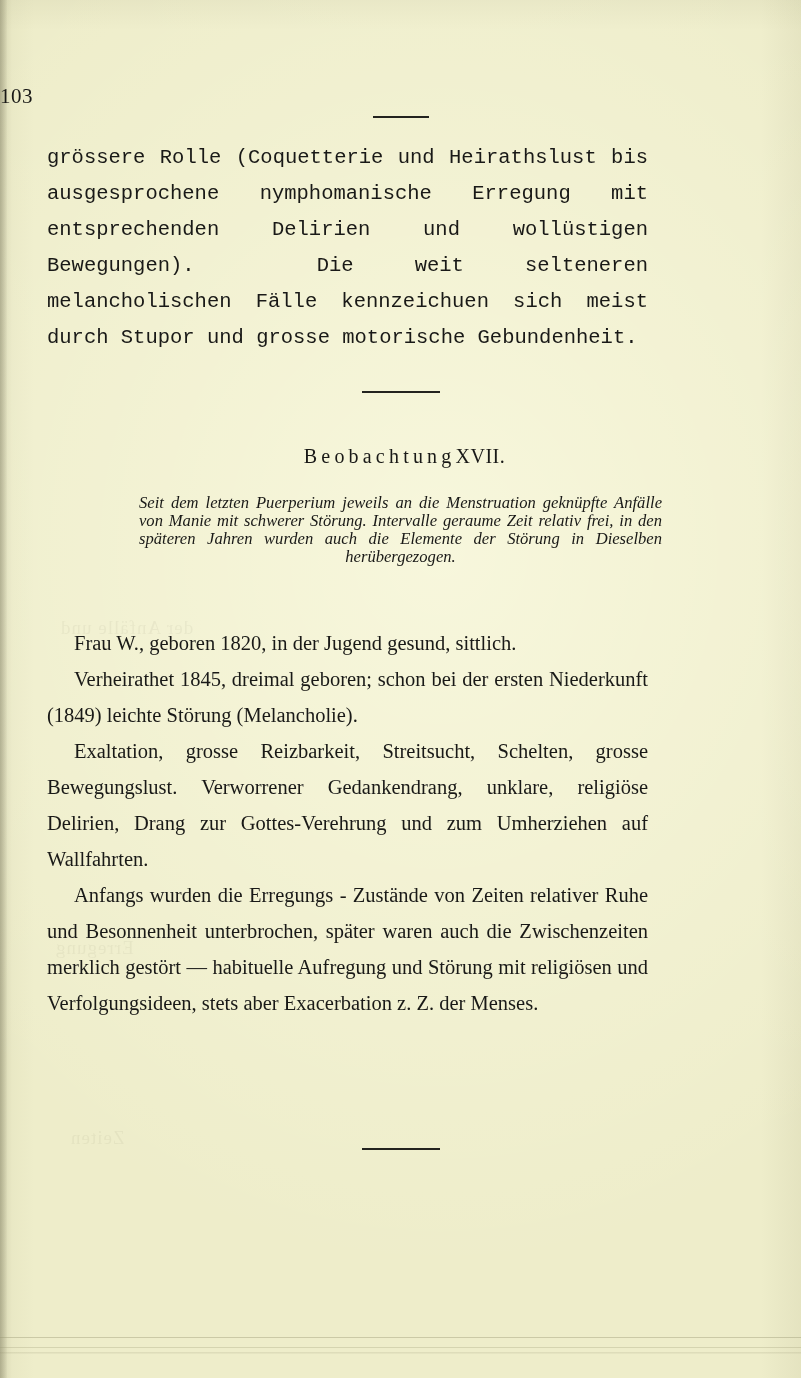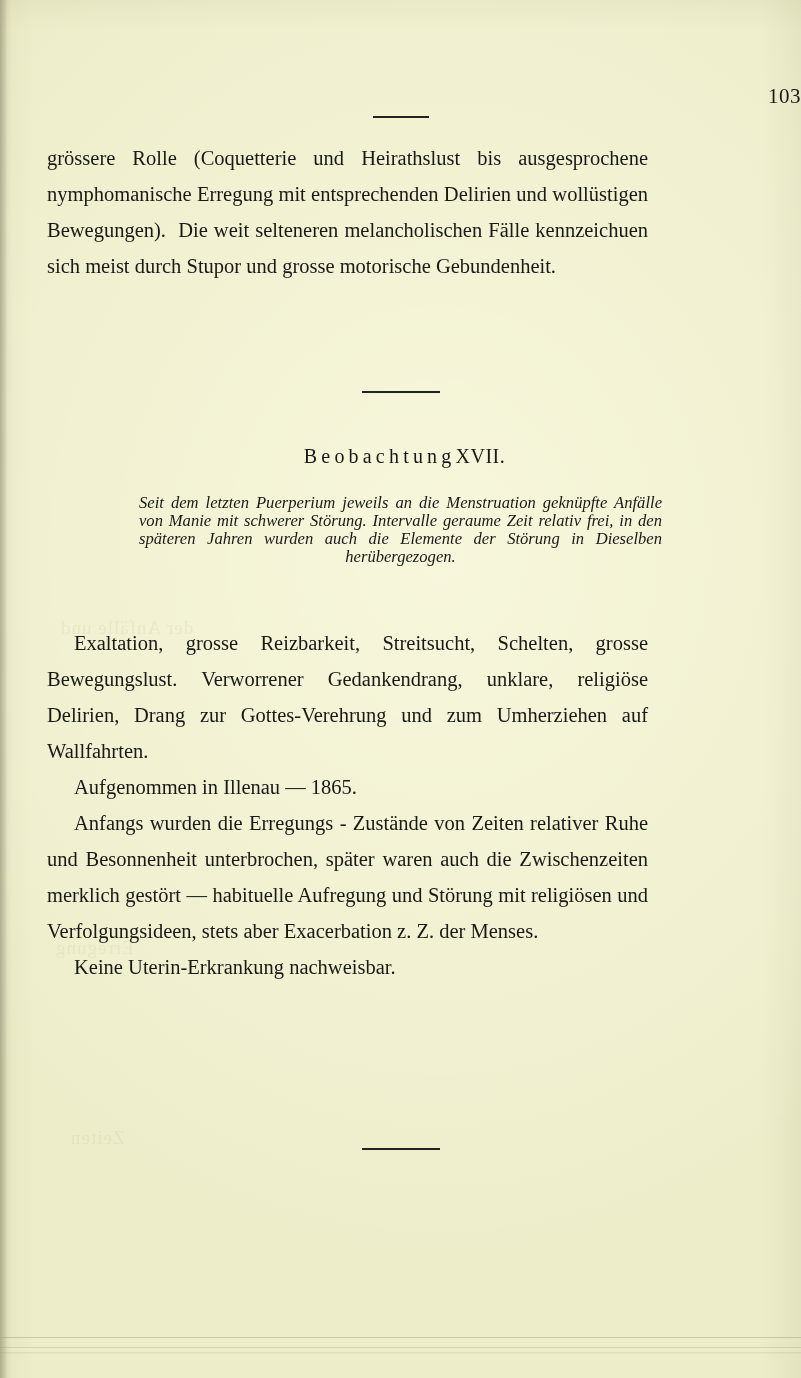--- a/index.html
+++ b/index.html
@@ -86,21 +86,21 @@
     position: relative;
     z-index: 3;
   }
 
   
   .folio-wrap {
     position: absolute;
     left: 0;
     top: 86px;
     width: 801px;
-    text-align: right;
+    text-align: left;
   }
   .folio {
     font-size: 21px;
     letter-spacing: 0.5px;
     line-height: 1;
   }
   .folio-rule {
     width: 56px;
     height: 1.5px;
     background: #23231f;
@@ -118,21 +118,21 @@
   p.body {
     margin: 0;
     font-size: 20.5px;
     line-height: 36px;
     text-align: justify;
     text-align-last: left;
     -webkit-hyphens: none;
     hyphens: none;
   }
   p.indent { text-indent: 27px; }
-  p.noindent { text-indent: 0; }
+  p.noindent { text-indent: 0; font-family: Liberation Mono, monospace; }
 
   .sp { letter-spacing: 2.6px; }
 
   
   .rule-mid {
     width: 78px;
     height: 1.5px;
     background: #23231f;
     margin: 0 auto;
   }
@@ -192,29 +192,29 @@
         <span class="word">Beobachtung</span><span class="num">XVII.</span>
       </div>
     </div>
 
     <div style="position:absolute; left:0; top:494px; width:801px;">
       <p class="abstract">Seit dem letzten Puerperium jeweils an die Menstruation geknüpfte Anfälle von Manie mit schwerer Störung. Intervalle geraume Zeit relativ frei, in den späteren Jahren wurden auch die Elemente der Störung in Dieselben herübergezogen.</p>
     </div>
 
     <div class="col" style="top: 625px;">
 
+      <p class="body indent">Frau W., geboren 1820, in der Jugend gesund, sittlich.</p>
+      <p class="body indent">Verheirathet 1845, dreimal geboren; schon bei der ersten Niederkunft (1849) leichte Störung (Melancholie).</p>
 
 
       <p class="body indent">Exaltation, grosse Reizbarkeit, Streitsucht, Schelten, grosse Bewegungslust. Verworrener Gedankendrang, unklare, religiöse Delirien, Drang zur Gottes-Verehrung und zum Umherziehen auf Wallfahrten.</p>
 
-      <p class="body indent">Aufgenommen in Illenau — 1865.</p>
 
       <p class="body indent"><span>Anfangs wurden die Erregungs</span><span> - </span><span>Zustände von Zeiten relativer Ruhe und Besonnenheit unterbrochen, später waren auch die Zwischenzeiten merklich gestört — habituelle Aufregung und Störung mit religiösen und Verfolgungsideen, stets aber Exacerbation z. Z. der Menses.</span></p>
 
-      <p class="body indent">Keine Uterin-Erkrankung nachweisbar.</p>
 
     </div>
 
     <div style="position:absolute; left:0; top:1148px; width:801px;">
       <div class="rule-mid"></div>
     </div>
 
   </div>
 
   <div class="edge-bottom"></div>

